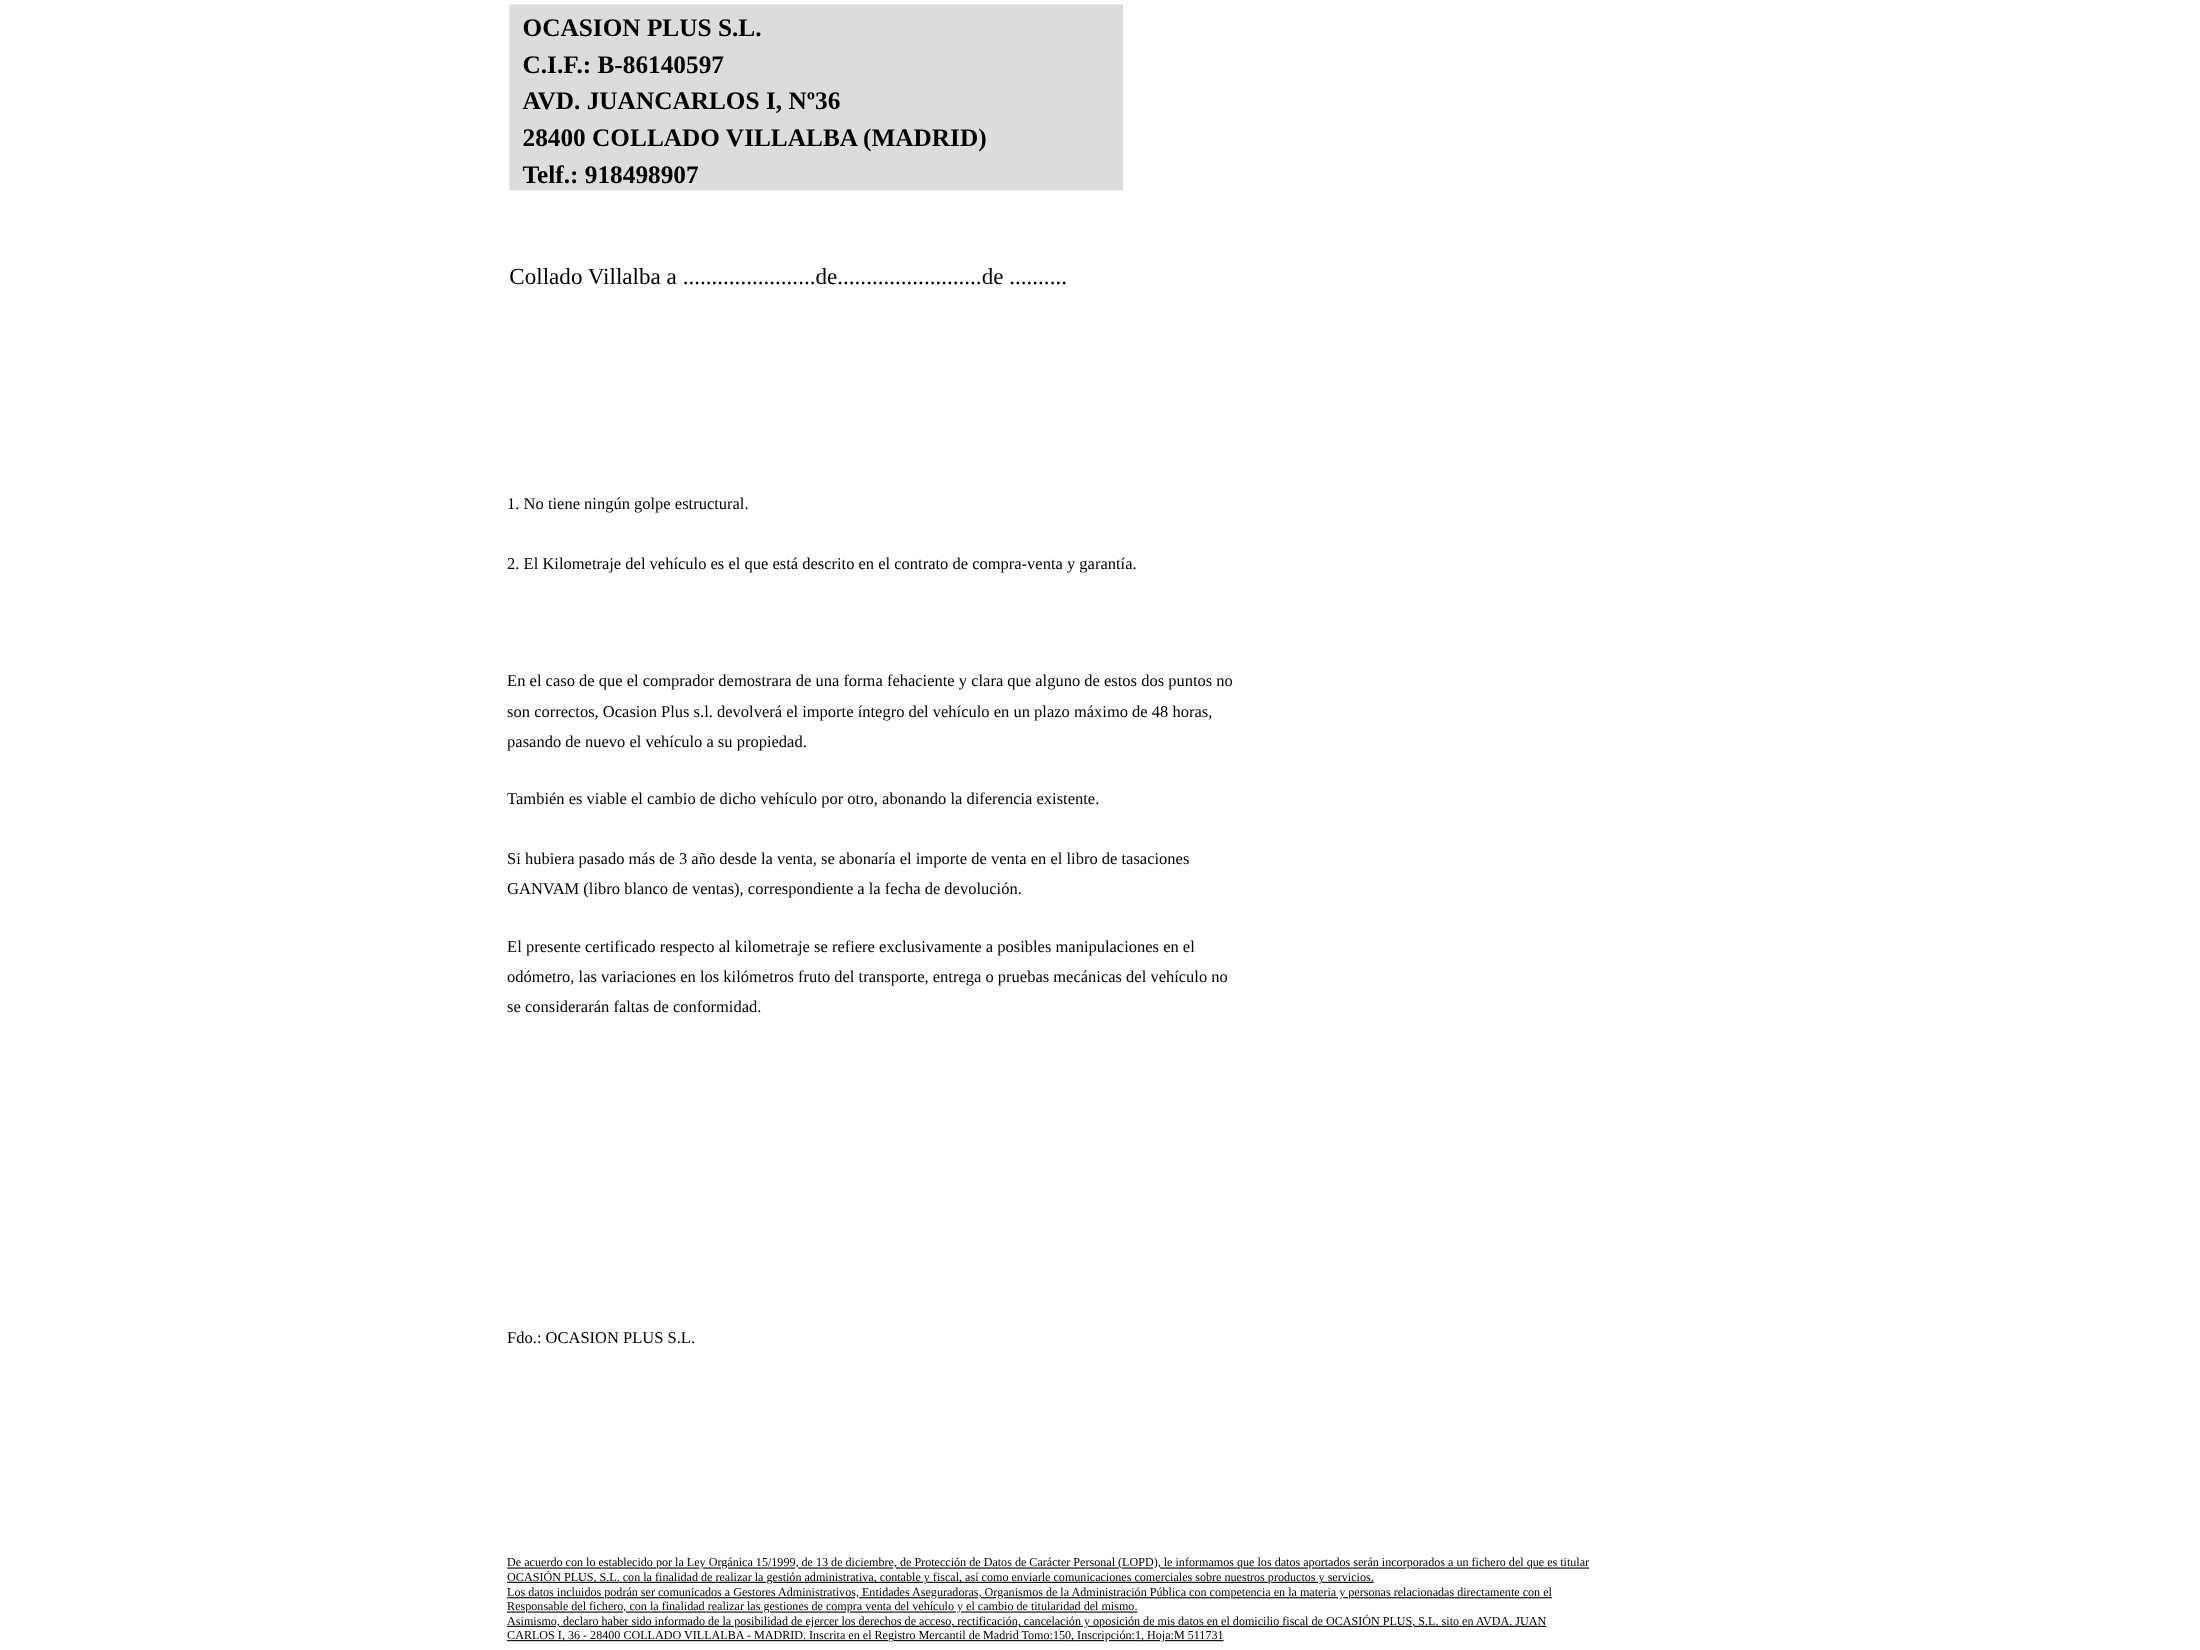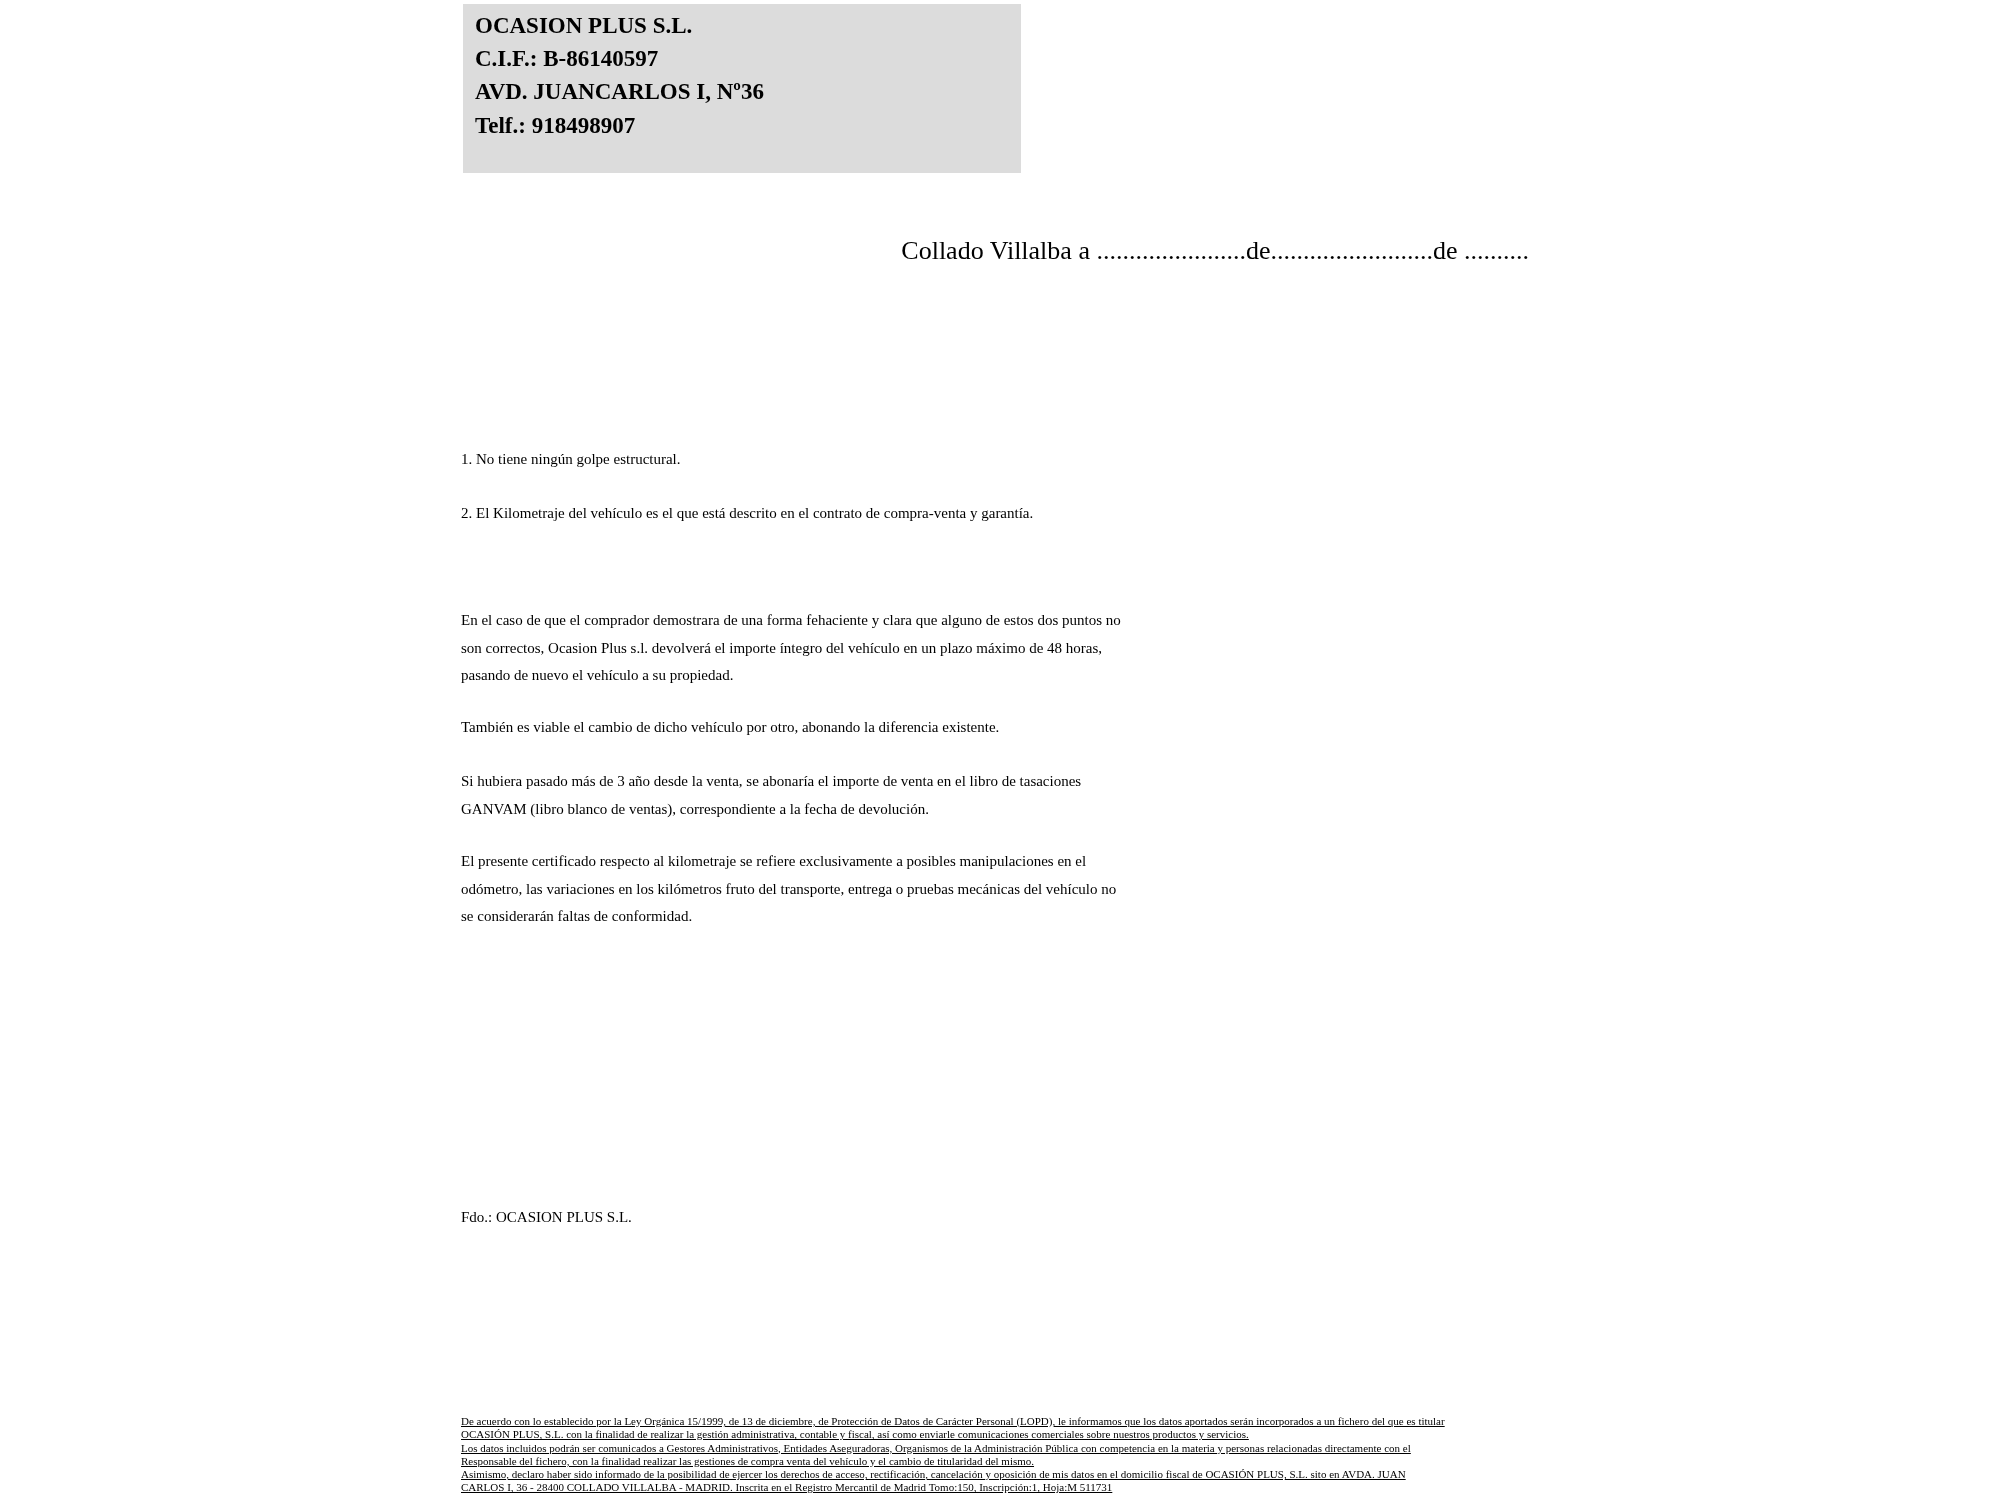--- a/index.html
+++ b/index.html
@@ -24,23 +24,22 @@
     font-weight: bold;
     font-size: 23px;
     line-height: 33.2px;
     white-space: nowrap;
   }
   .dateline {
     position: absolute;
     left: 463px;
     top: 237px;
     width: 1066px;
-    font-size: 26px;
+    font-size: 21px;
     line-height: 28px;
-    text-align: right;
     white-space: nowrap;
   }
   .certify {
     position: absolute;
     left: 468px;
     top: 290px;
     font-size: 21px;
     line-height: 34px;
     white-space: nowrap;
   }
@@ -70,20 +69,21 @@
 </style>
 </head>
 <body>
 
 <div class="page">
 
   <div class="letterhead">
     <div>OCASION PLUS S.L.</div>
     <div>C.I.F.: B-86140597</div>
     <div>AVD. JUANCARLOS I, Nº36</div>
+    <div>28400 COLLADO VILLALBA (MADRID)</div>
     <div>Telf.: 918498907</div>
   </div>
 
   <div class="dateline">Collado Villalba a .......................de.........................de ..........</div>
 
 
   <div class="body-text" style="top:446px">1. No tiene ningún golpe estructural.</div>
   <div class="body-text" style="top:500px">2. El Kilometraje del vehículo es el que está descrito en el contrato de compra-venta y garantía.</div>
 
   <div class="body-text" style="top:607px">En el caso de que el comprador demostrara de una forma fehaciente y clara que alguno de estos dos puntos no

